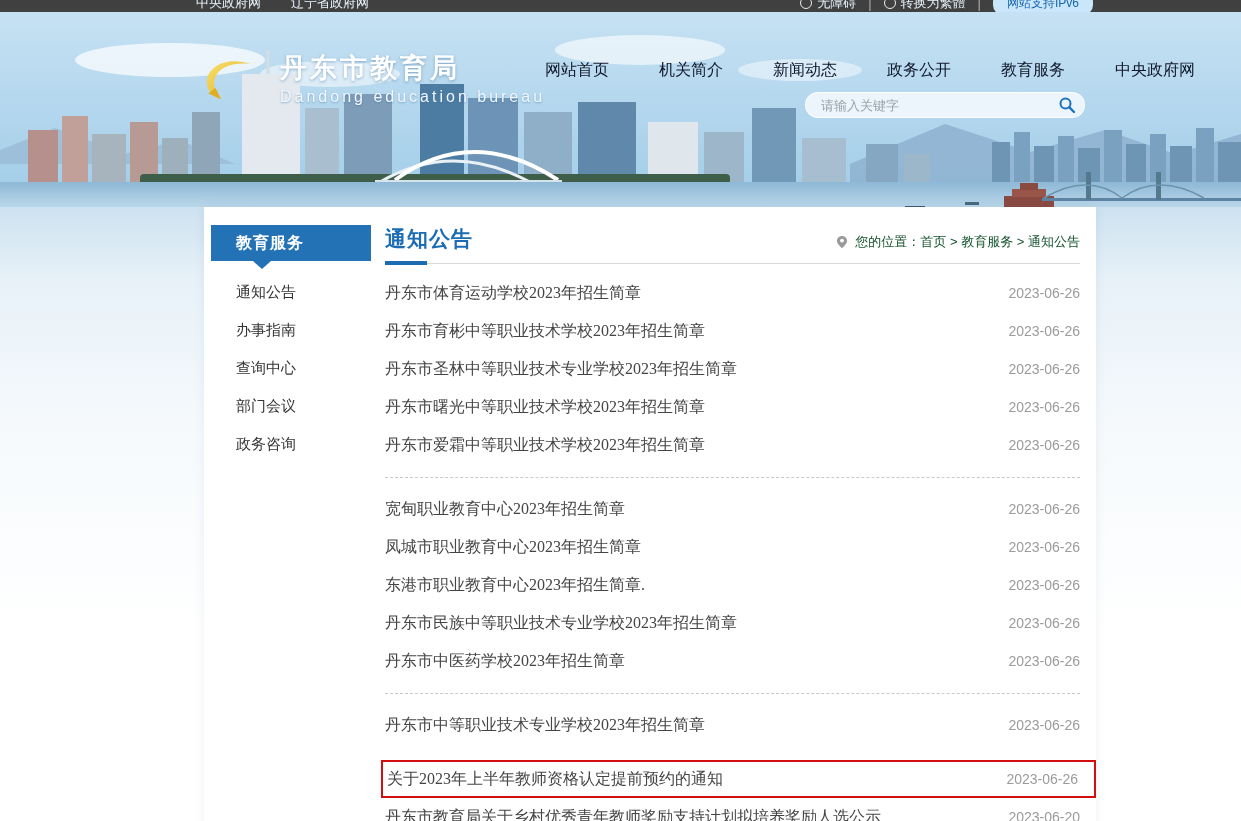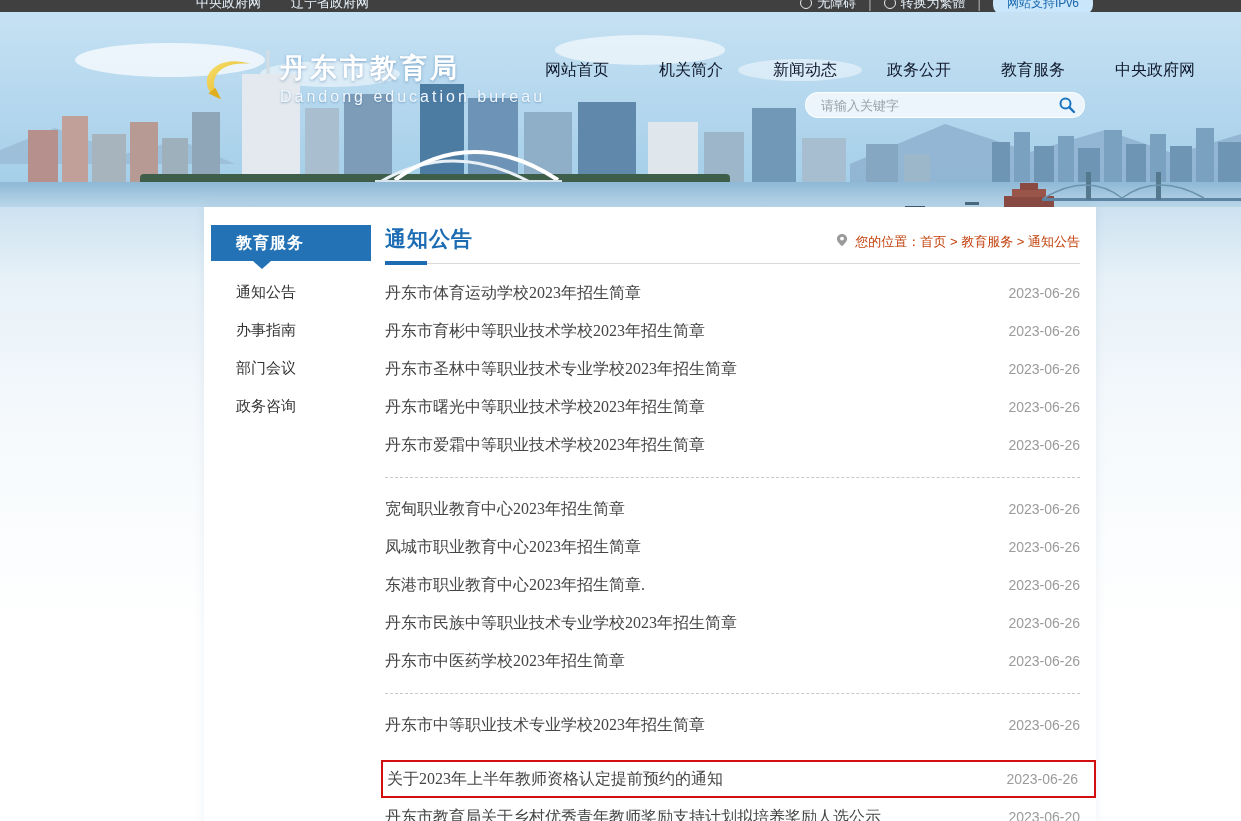--- a/index.html
+++ b/index.html
@@ -115,21 +115,21 @@
   
   .main { margin-left: 181px; padding: 18px 16px 0 0; }
   .main-header {
     position: relative;
     display: flex; justify-content: space-between; align-items: flex-end;
     border-bottom: 1px solid #d9d9d9;
     padding-bottom: 10px;
   }
   .page-title { color: #1b6cb3; font-size: 21px; font-weight: bold; letter-spacing: 1px; }
   .title-accent { position: absolute; left: 0; bottom: -2px; width: 42px; height: 4px; background: #1b6cb3; }
-  .breadcrumb { display: flex; gap: 6px; color: #c2410c; font-size: 13px; padding-bottom: 2px; }
+  .breadcrumb { display: flex; align-items: center; gap: 6px; color: #14532d; font-size: 13px; padding-bottom: 2px; }
 
   
   .notice-list { padding-top: 10px; }
   .group { }
   .group + .group { border-top: 1px dashed #c9c9c9; margin-top: 13px; padding-top: 12px; }
   .notice-row {
     height: 38px;
     display: flex; align-items: center; justify-content: space-between;
   }
   .notice-title {
@@ -285,20 +285,21 @@
 
 <div class="below">
   <div class="card">
 
     <aside class="sidebar">
       <div class="sidebar-header">教育服务</div>
       <div class="sidebar-arrow"></div>
       <div class="sidebar-menu">
         <div class="sidebar-item">通知公告</div>
         <div class="sidebar-item">办事指南</div>
+        <div class="sidebar-item">查询中心</div>
         <div class="sidebar-item">部门会议</div>
         <div class="sidebar-item">政务咨询</div>
       </div>
     </aside>
 
     <section class="main">
       <div class="main-header">
         <span class="page-title">通知公告</span>
         <span class="title-accent"></span>
         <span class="breadcrumb">

